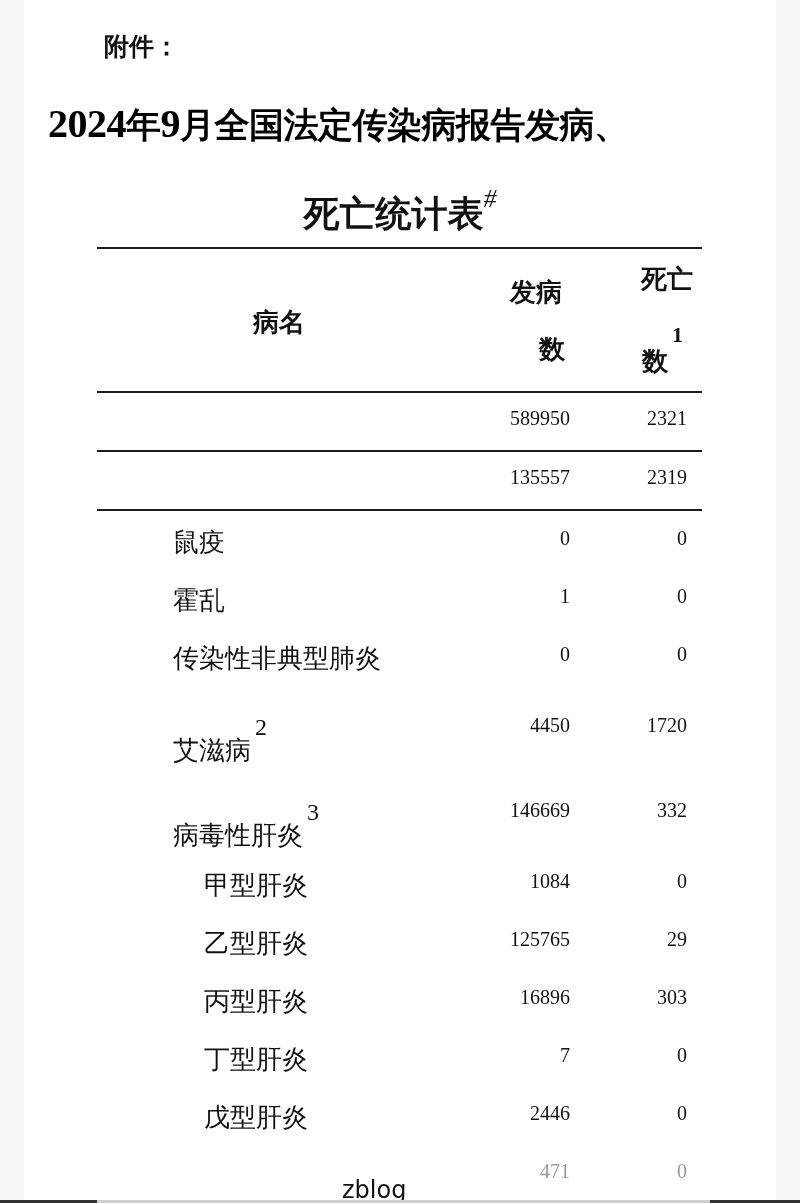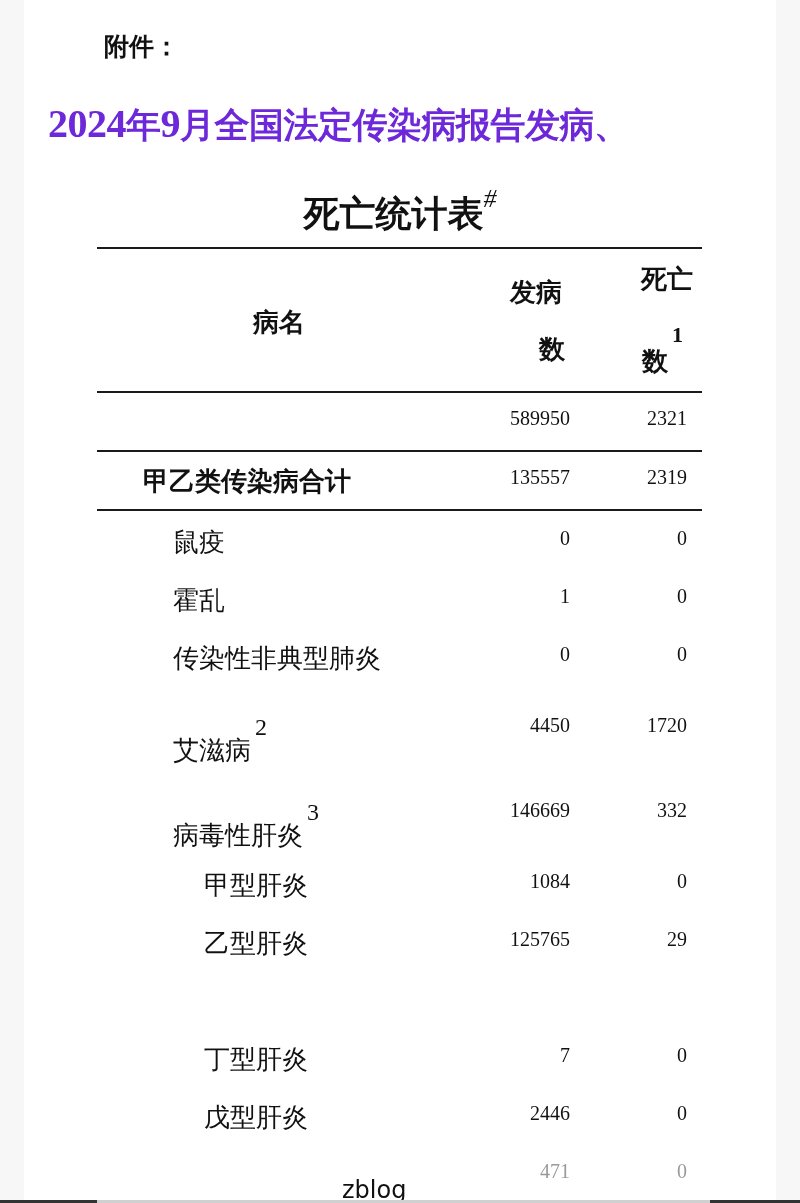--- a/index.html
+++ b/index.html
@@ -29,21 +29,21 @@
   }
   .title1 {
     position: absolute;
     left: 24px;
     top: 100px;
     width: 704px;
     font-family: "DejaVu Sans", sans-serif;
     font-weight: bold;
     font-size: 35px;
     letter-spacing: -0.5px;
-    color: #6d28d9;
+    color: #000000;
     white-space: nowrap;
   }
   .title1 .num { font-family: "Liberation Serif", serif; font-size: 40px; }
   .title2 {
     position: absolute;
     left: 0;
     width: 752px;
     top: 190px;
     text-align: center;
     font-family: "DejaVu Sans", sans-serif;
@@ -159,21 +159,20 @@
   <div class="hdr" style="left:618px; top:344px;">
     <span>数</span><sup style="position:absolute; left:30px; top:-22px;">1</sup>
   </div>
 
   <div class="row" style="top:405px;">
     <span class="v1">589950</span>
     <span class="v2">2321</span>
   </div>
 
   <div class="row" style="top:464px;">
-    <span class="name bold" style="left:46px;">甲乙类传染病合计</span>
     <span class="v1">135557</span>
     <span class="v2">2319</span>
   </div>
 
   <div class="row" style="top:525px;">
     <span class="name" style="left:76px;">鼠疫</span>
     <span class="v1">0</span>
     <span class="v2">0</span>
   </div>
 
@@ -206,20 +205,25 @@
     <span class="v1">1084</span>
     <span class="v2">0</span>
   </div>
 
   <div class="row" style="top:926px;">
     <span class="name" style="left:107px;">乙型肝炎</span>
     <span class="v1">125765</span>
     <span class="v2">29</span>
   </div>
 
+  <div class="row" style="top:984px;">
+    <span class="name" style="left:107px;">丙型肝炎</span>
+    <span class="v1">16896</span>
+    <span class="v2">303</span>
+  </div>
 
   <div class="row" style="top:1042px;">
     <span class="name" style="left:107px;">丁型肝炎</span>
     <span class="v1">7</span>
     <span class="v2">0</span>
   </div>
 
   <div class="row" style="top:1100px;">
     <span class="name" style="left:107px;">戊型肝炎</span>
     <span class="v1">2446</span>

